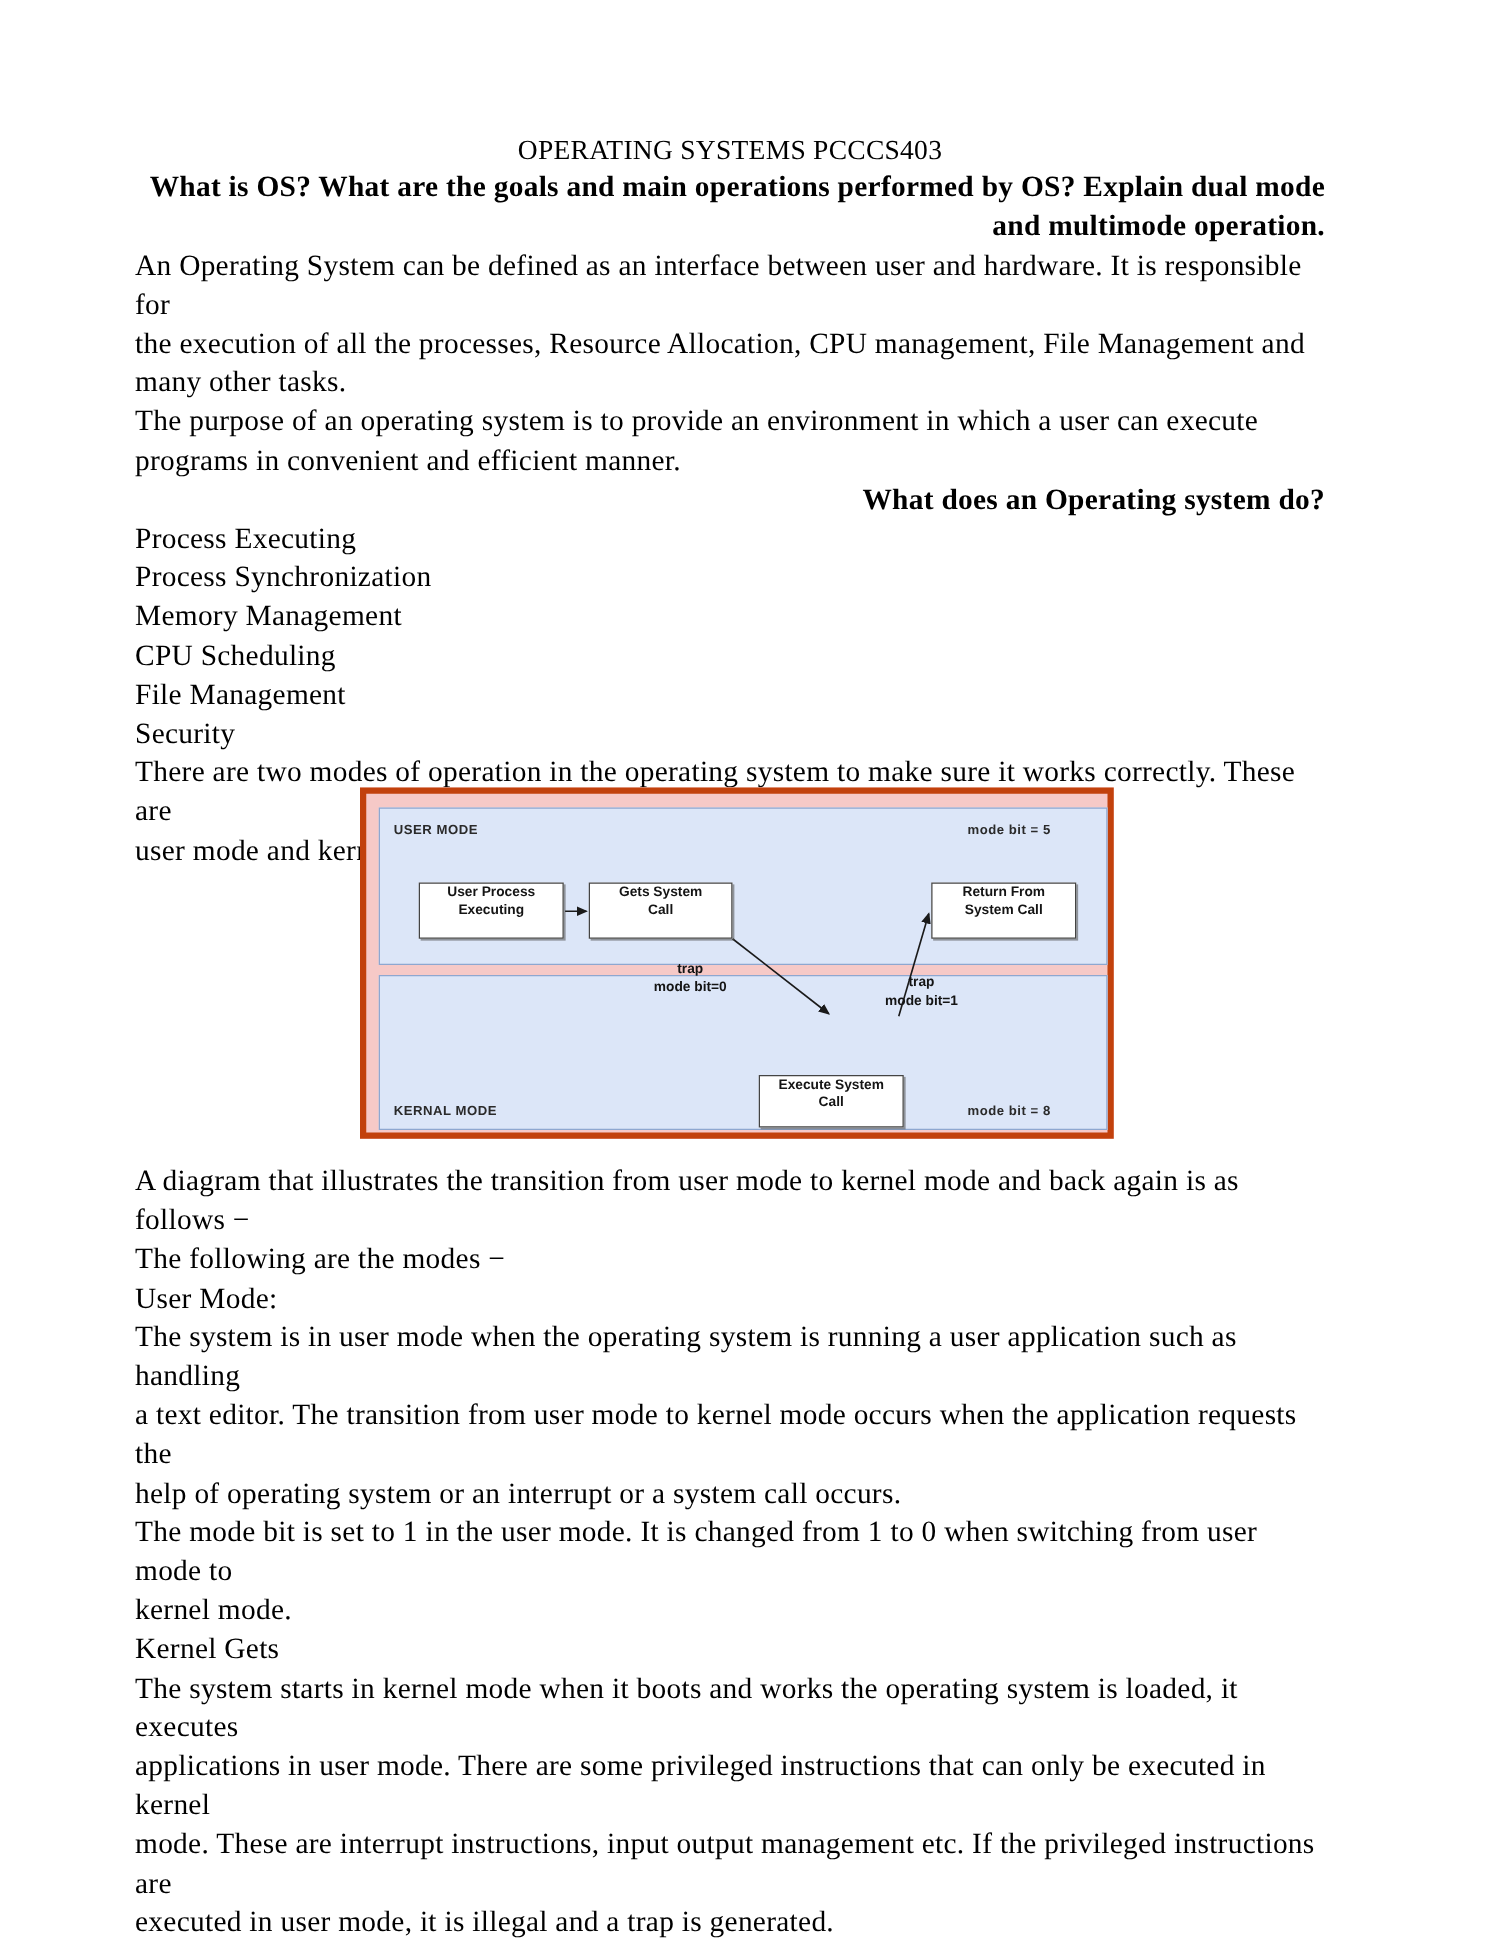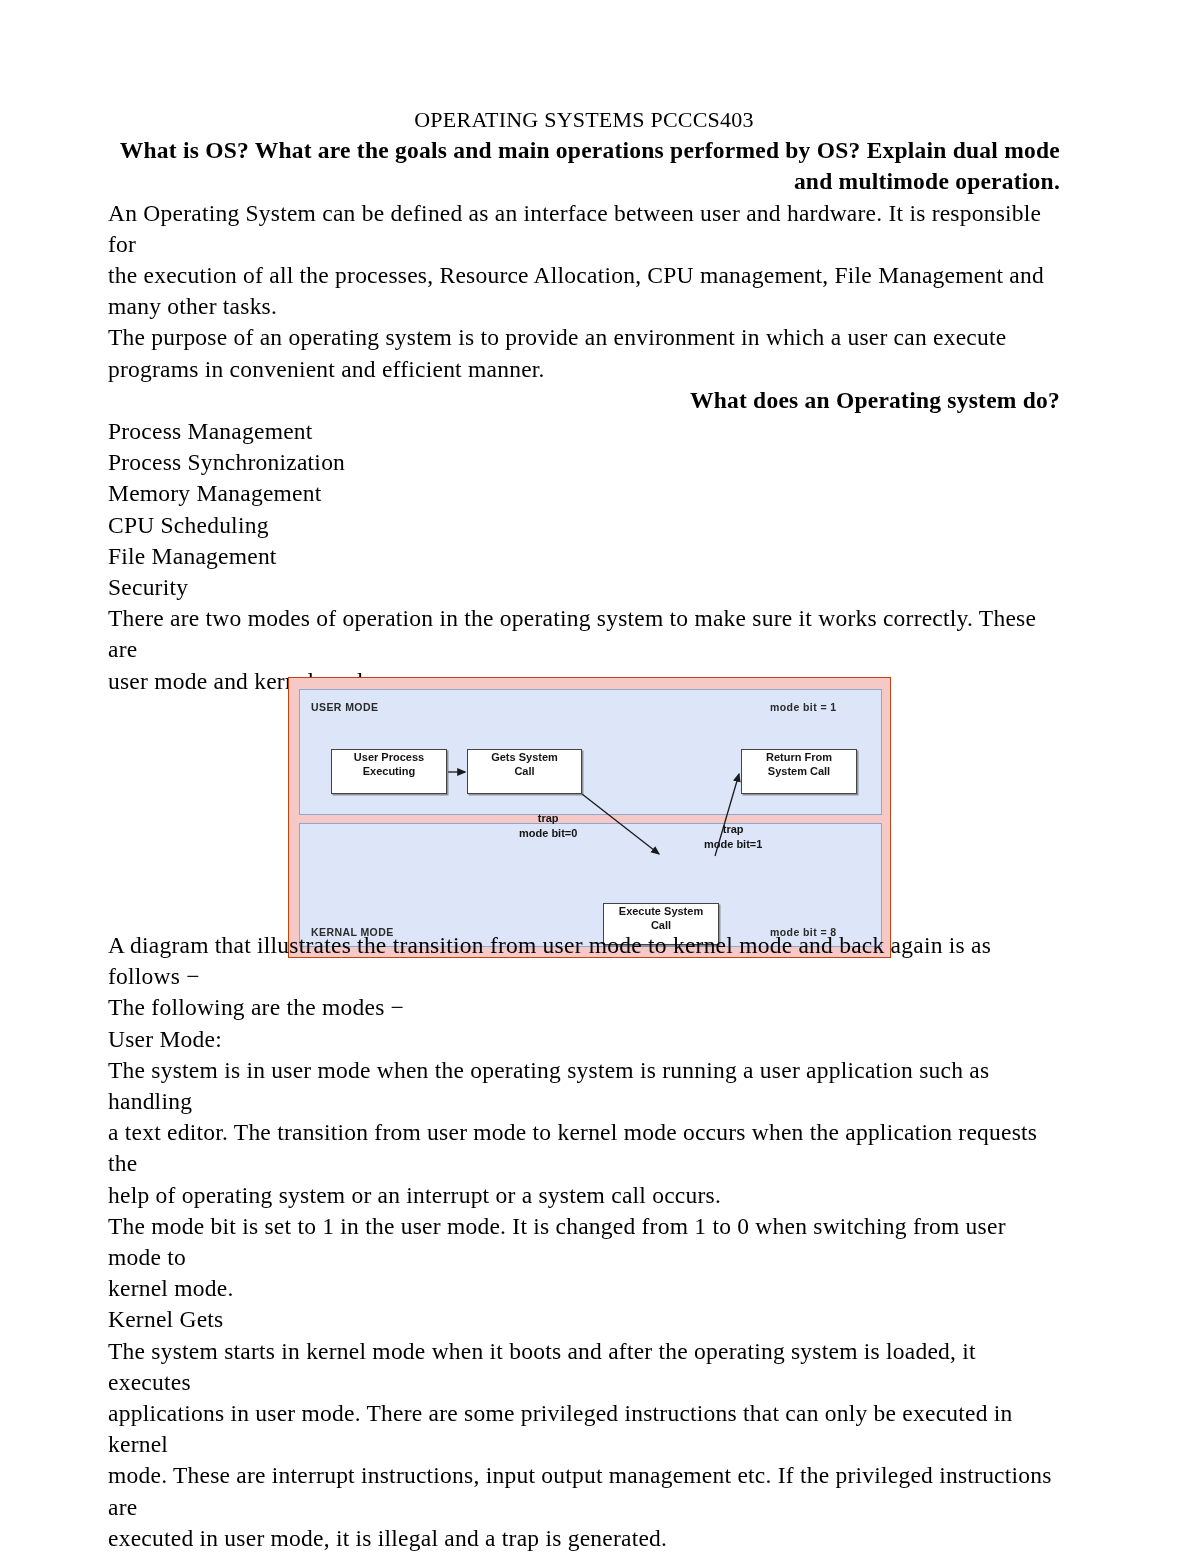--- a/index.html
+++ b/index.html
@@ -40,25 +40,25 @@
     line-height: 31.2px;
   }
   .bold {
     font-weight: bold;
     text-align: right;
   }
   
   .diagram {
     position: absolute;
     left: 288px;
-    top: 677px;
+    top: 630px;
     width: 603px;
     height: 281px;
     background: #f6c9c7;
-    border: 1px solid #c2410c;
+    border: 5px solid #c2410c;
     box-sizing: border-box;
   }
   .mode-panel {
     position: absolute;
     left: 10px;
     width: 583px;
     background: #dce6f8;
     border: 1px solid #8ea7d0;
     box-sizing: border-box;
   }
@@ -133,37 +133,37 @@
   <div class="doc-body">
     <div class="line title-line">OPERATING SYSTEMS PCCCS403</div>
     <div class="line bold">What is OS? What are the goals and main operations performed by OS? Explain dual mode</div>
     <div class="line bold">and multimode operation.</div>
     <div class="line">An Operating System can be defined as an interface between user and hardware. It is responsible for</div>
     <div class="line">the execution of all the processes, Resource Allocation, CPU management, File Management and</div>
     <div class="line">many other tasks.</div>
     <div class="line">The purpose of an operating system is to provide an environment in which a user can execute</div>
     <div class="line">programs in convenient and efficient manner.</div>
     <div class="line bold">What does an Operating system do?</div>
-    <div class="line">Process Management</div>
+    <div class="line">Process Executing</div>
     <div class="line">Process Synchronization</div>
     <div class="line">Memory Management</div>
     <div class="line">CPU Scheduling</div>
     <div class="line">File Management</div>
     <div class="line">Security</div>
     <div class="line">There are two modes of operation in the operating system to make sure it works correctly. These are</div>
     <div class="line">user mode and kernel mode.</div>
   </div>
 
   <div class="diagram">
 
     <div class="mode-panel panel-user"></div>
     <div class="mode-panel panel-kernel"></div>
 
     <div class="panel-tag tag-user-left">USER MODE</div>
-    <div class="panel-tag tag-user-right">mode bit = 1</div>
+    <div class="panel-tag tag-user-right">mode bit = 5</div>
     <div class="panel-tag tag-kernel-left">KERNAL MODE</div>
     <div class="panel-tag tag-kernel-right">mode bit = 8</div>
 
     <svg class="diagram-svg" viewBox="0 0 603 281">
       <defs>
         <marker id="ah" markerWidth="7" markerHeight="7" refX="6" refY="3" orient="auto">
           <path d="M0,0 L7,3 L0,6 z" fill="#1a1a1a"></path>
         </marker>
       </defs>
 
@@ -217,20 +217,20 @@
   <div class="doc-body" style="top:930px;">
     <div class="line">A diagram that illustrates the transition from user mode to kernel mode and back again is as follows −</div>
     <div class="line">The following are the modes −</div>
     <div class="line">User Mode:</div>
     <div class="line">The system is in user mode when the operating system is running a user application such as handling</div>
     <div class="line">a text editor. The transition from user mode to kernel mode occurs when the application requests the</div>
     <div class="line">help of operating system or an interrupt or a system call occurs.</div>
     <div class="line">The mode bit is set to 1 in the user mode. It is changed from 1 to 0 when switching from user mode to</div>
     <div class="line">kernel mode.</div>
     <div class="line">Kernel Gets</div>
-    <div class="line">The system starts in kernel mode when it boots and after the operating system is loaded, it executes</div>
+    <div class="line">The system starts in kernel mode when it boots and works the operating system is loaded, it executes</div>
     <div class="line">applications in user mode. There are some privileged instructions that can only be executed in kernel</div>
     <div class="line">mode. These are interrupt instructions, input output management etc. If the privileged instructions are</div>
     <div class="line">executed in user mode, it is illegal and a trap is generated.</div>
 
   </div>
 
 </div>
 
 </body></html>

